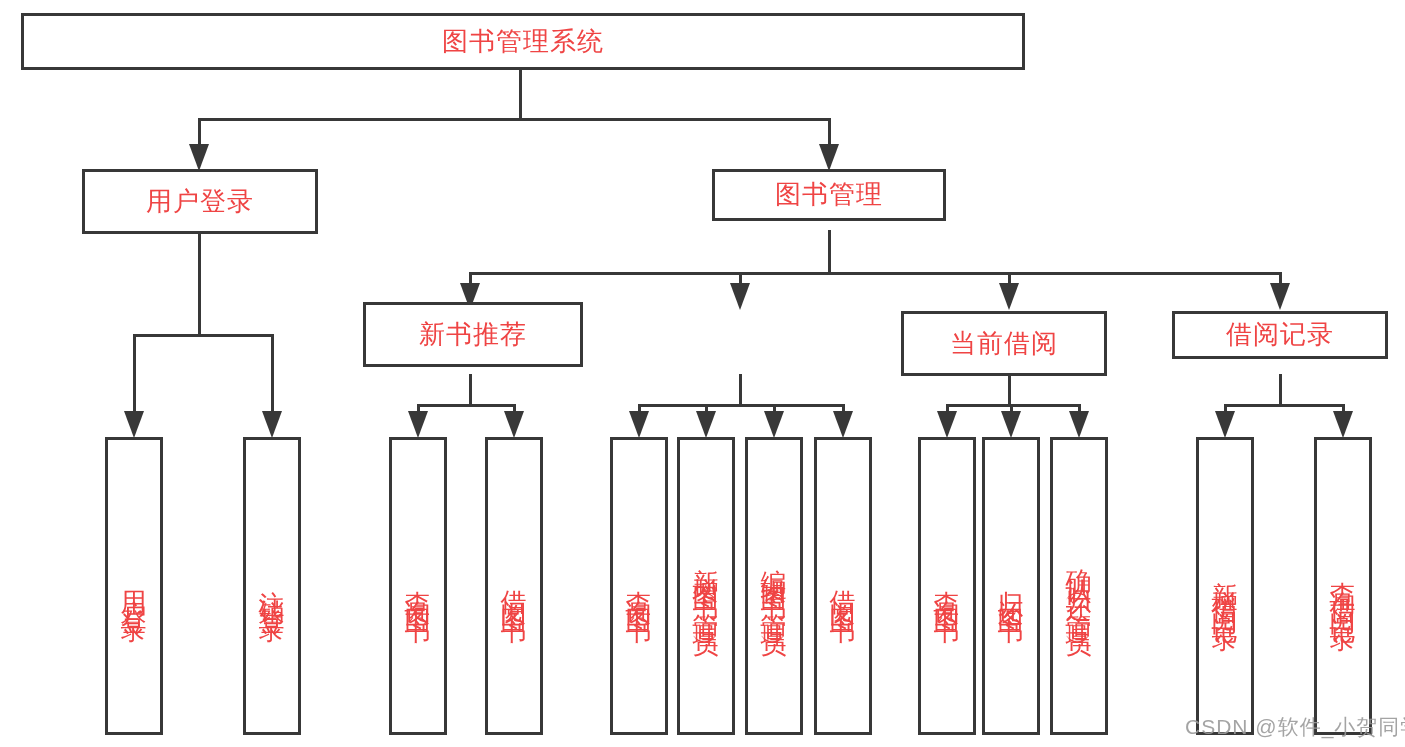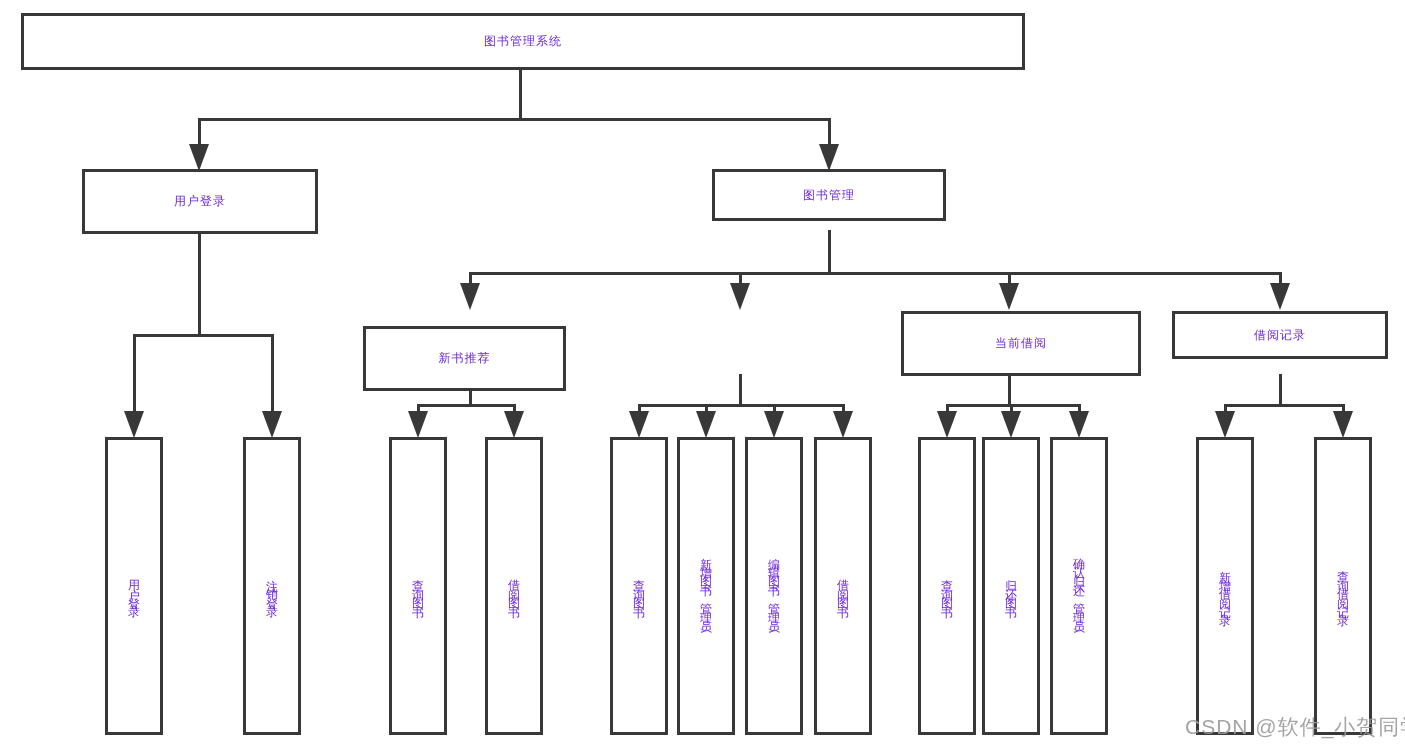--- a/index.html
+++ b/index.html
@@ -4,25 +4,25 @@
 <style>
   html,body{margin:0;padding:0;background:#ffffff;}
   body{font-family:"Liberation Sans","DejaVu Sans",sans-serif;}
   .canvas{position:relative;width:1405px;height:747px;background:#ffffff;overflow:hidden;}
   svg.connectors{position:absolute;left:0;top:0;z-index:1;}
   .node{
     position:absolute;
     box-sizing:border-box;
     border:3px solid #383838;
     background:#ffffff;
-    color:#6d28d9;
+    color:#ef4444;
     display:flex;
     align-items:center;
     justify-content:center;
-    font-size:12px;
+    font-size:26px;
     letter-spacing:1px;
     text-align:center;
     z-index:2;
     line-height:1.2;
   }
   .node.v{
     writing-mode:vertical-lr;
     letter-spacing:9px;
     line-height:1;
     padding-top:4px;
@@ -92,22 +92,22 @@
       <polygon points="1215,411 1235,411 1225,438" fill="#383838"></polygon>
       <polygon points="1333,411 1353,411 1343,438" fill="#383838"></polygon>
     </g>
   </svg>
 
   <div class="node" style="left:21px;top:13px;width:1004px;height:57px">图书管理系统</div>
 
   <div class="node" style="left:82px;top:169px;width:236px;height:65px">用户登录</div>
   <div class="node" style="left:712px;top:169px;width:234px;height:52px">图书管理</div>
 
-  <div class="node" style="left:363px;top:326px;width:203px;height:65px">新书推荐</div>
-  <div class="node" style="left:901px;top:311px;width:240px;height:65px">当前借阅</div>
+  <div class="node" style="left:363px;top:302px;width:220px;height:65px">新书推荐</div>
+  <div class="node" style="left:901px;top:311px;width:206px;height:65px">当前借阅</div>
   <div class="node" style="left:1172px;top:311px;width:216px;height:48px">借阅记录</div>
 
   <div class="node v" style="left:105px;top:437px;width:58px;height:298px">用户登录</div>
   <div class="node v" style="left:243px;top:437px;width:58px;height:298px">注销登录</div>
 
   <div class="node v" style="left:389px;top:437px;width:58px;height:298px">查询图书</div>
   <div class="node v" style="left:485px;top:437px;width:58px;height:298px">借阅图书</div>
 
   <div class="node v" style="left:610px;top:437px;width:58px;height:298px">查询图书</div>
   <div class="node v" style="left:677px;top:437px;width:58px;height:298px">新增图书（管理员）</div>

